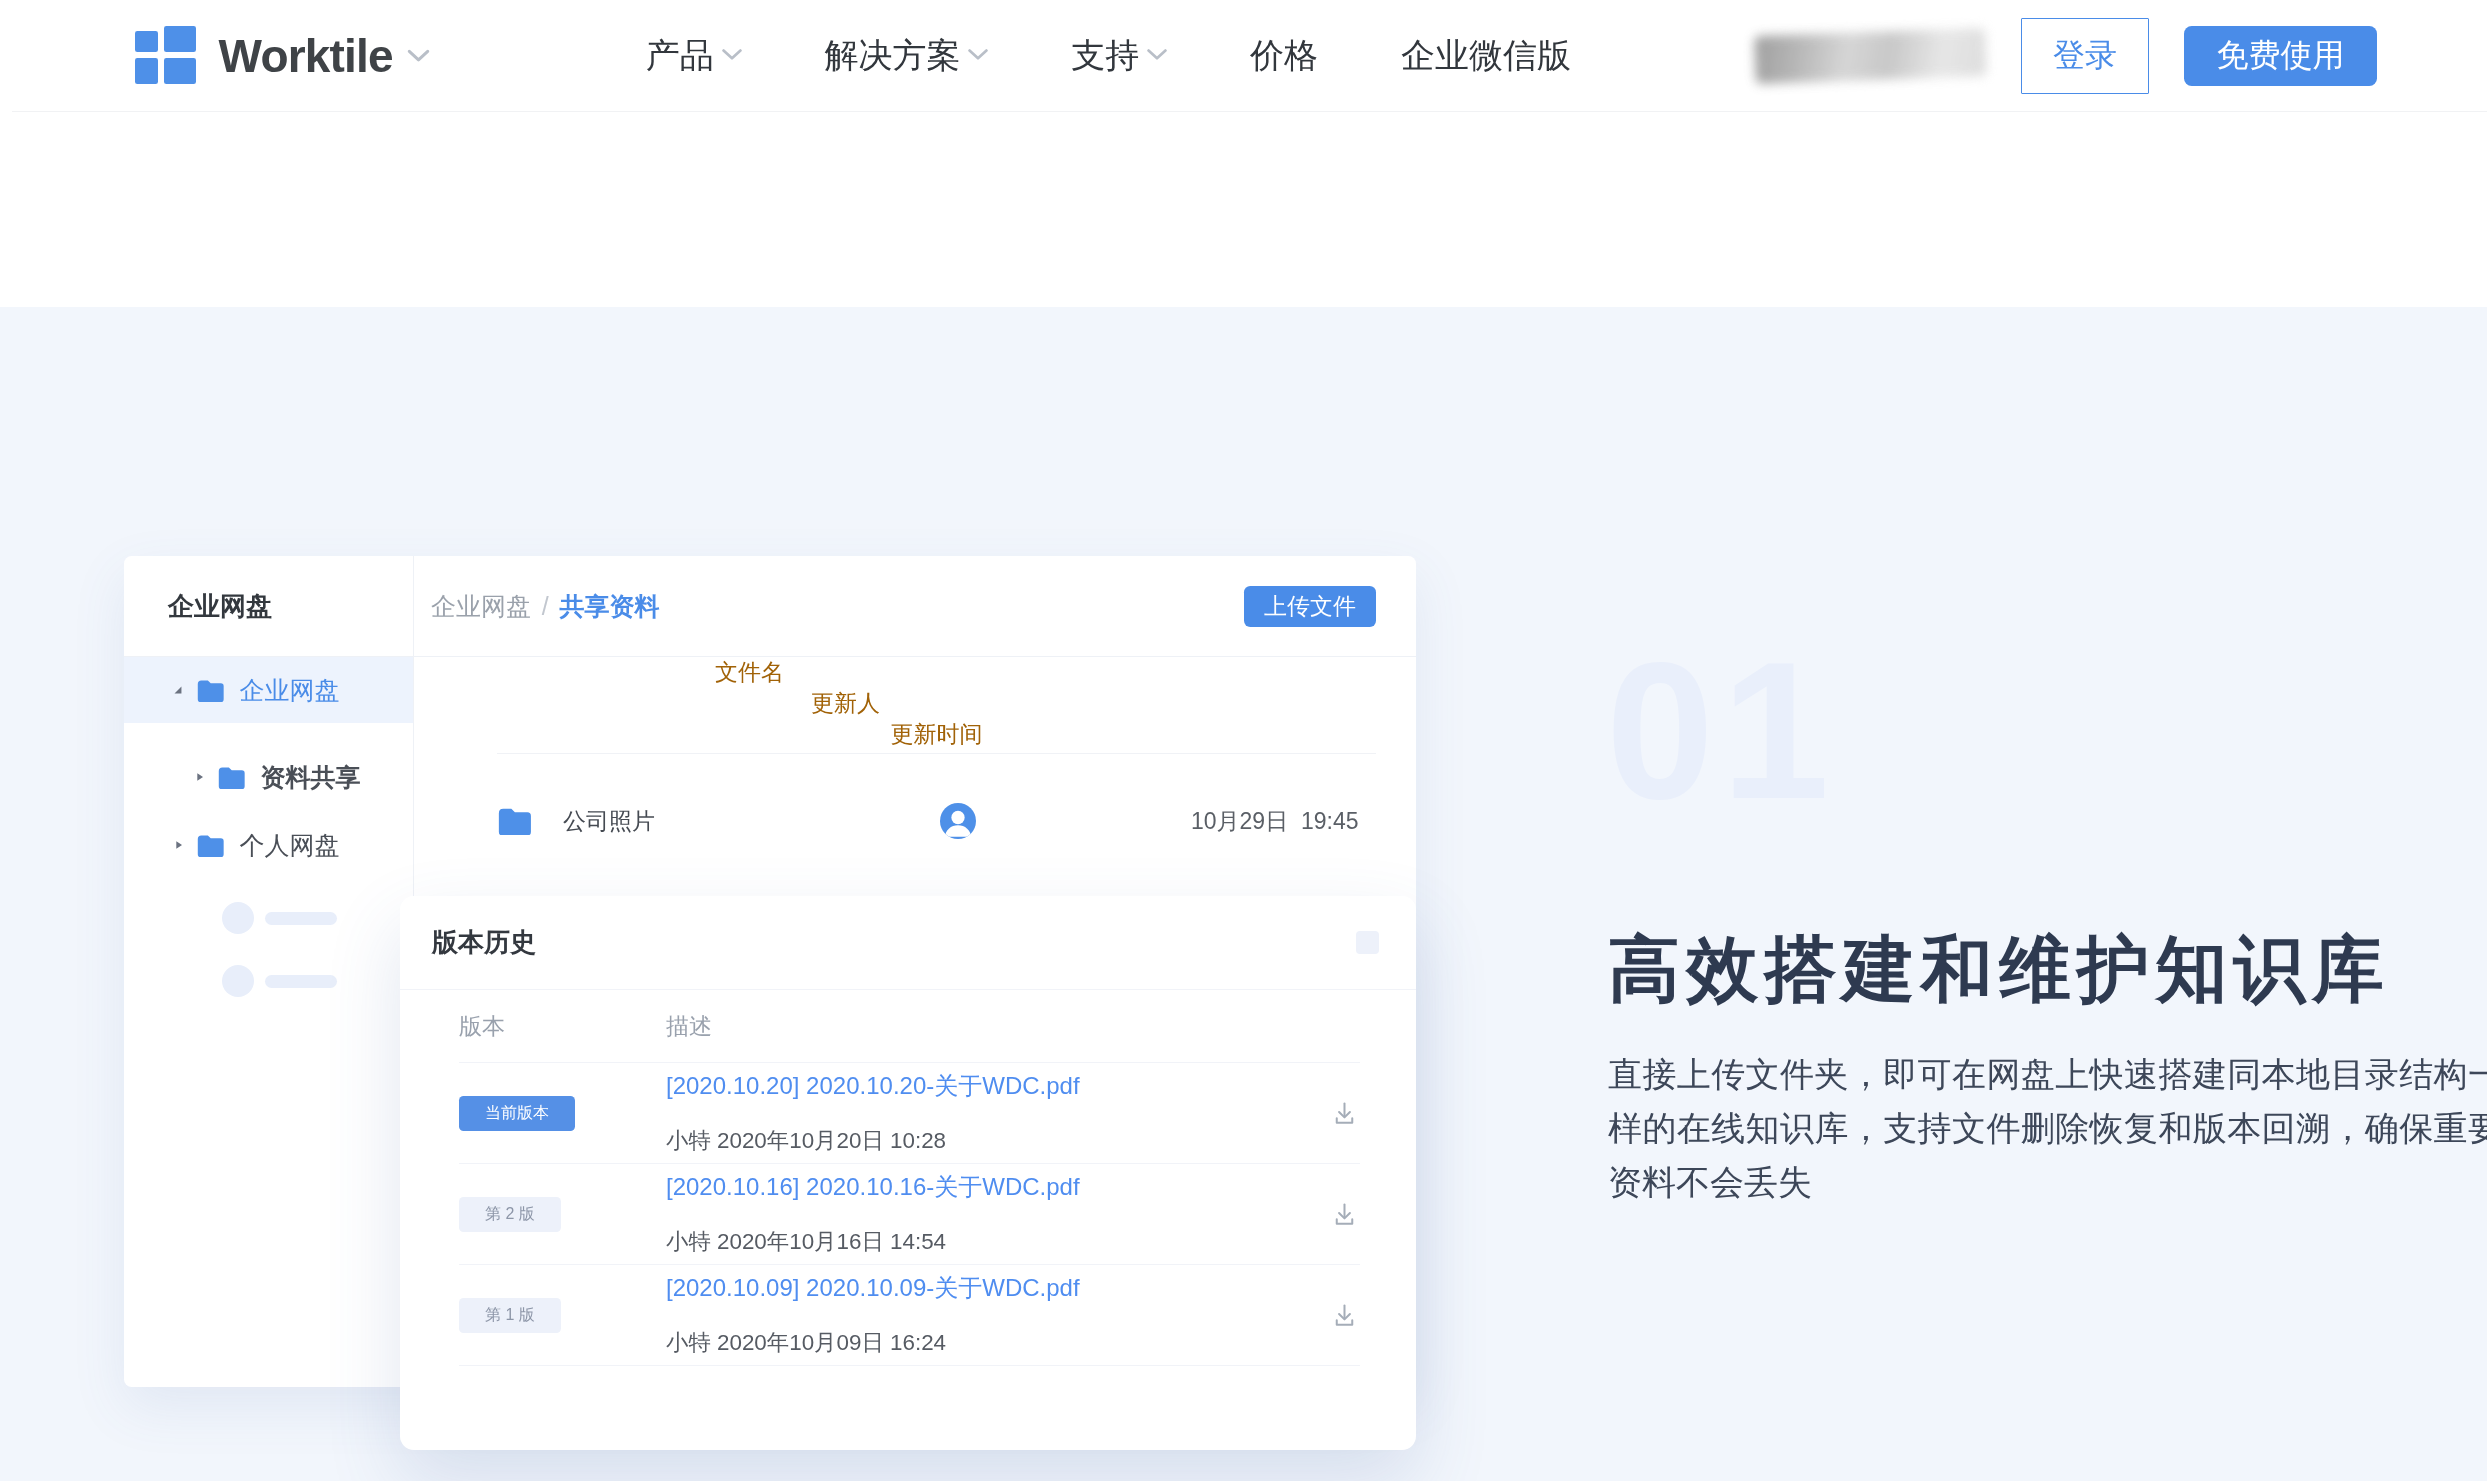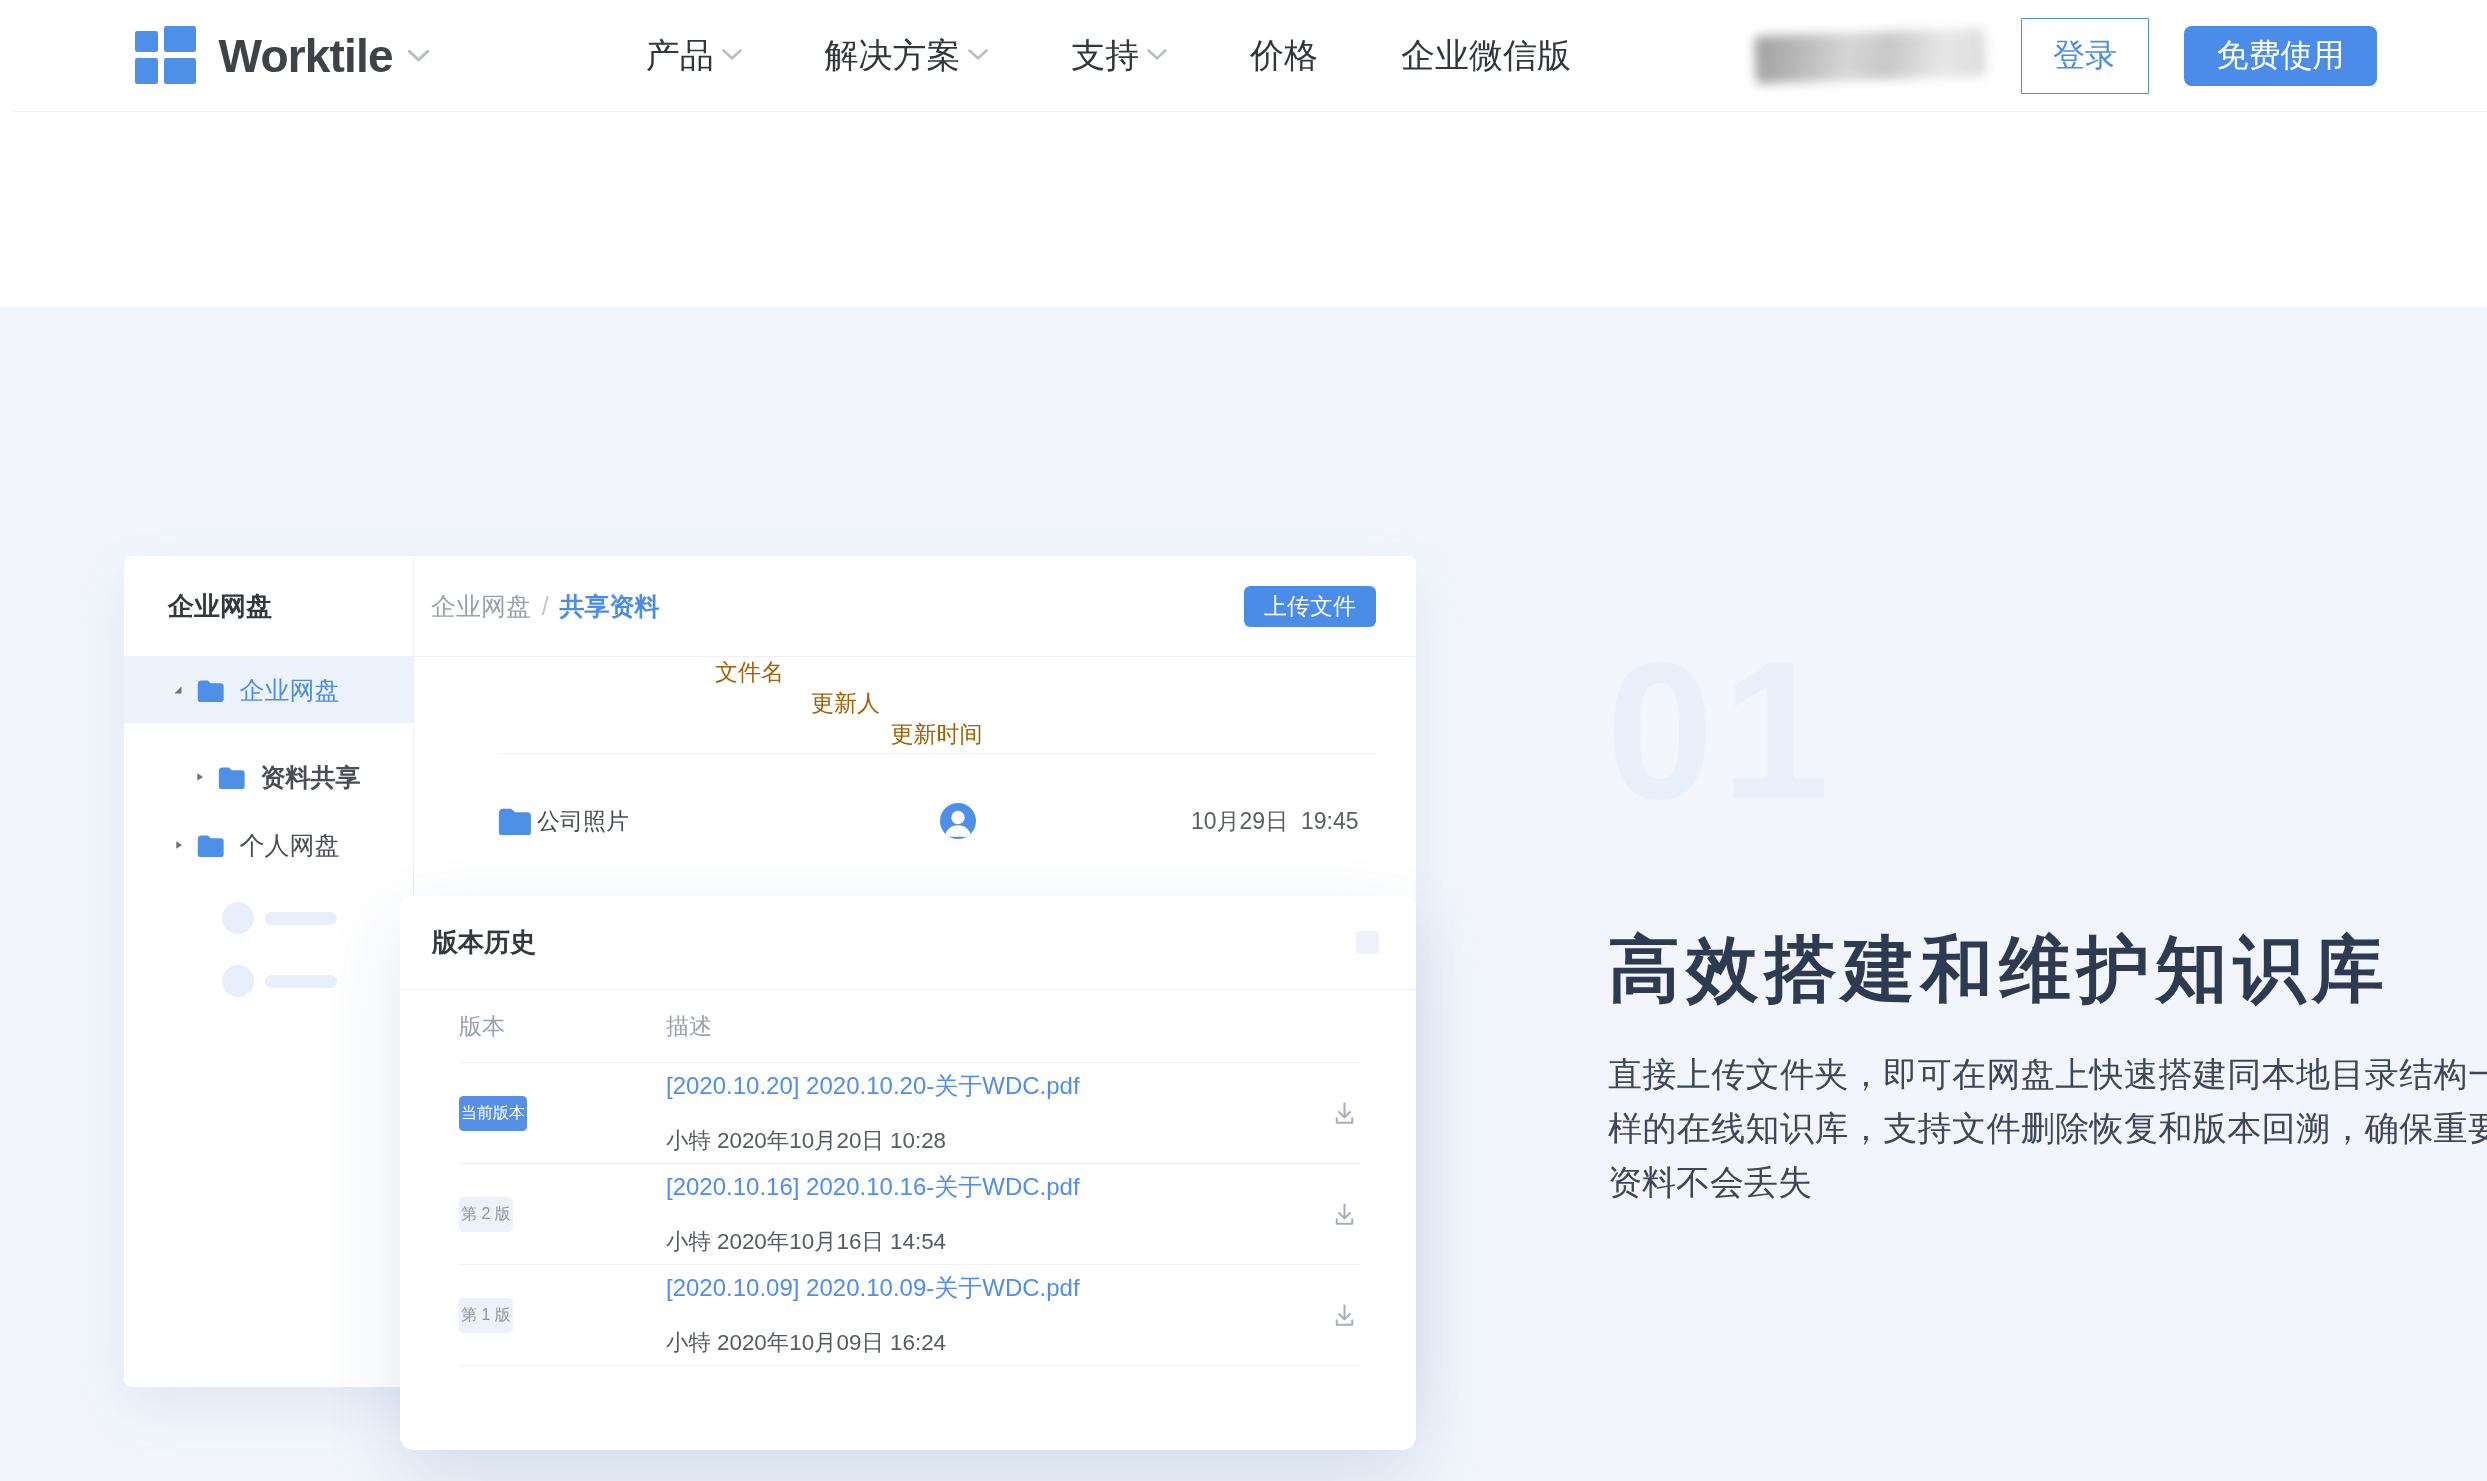--- a/index.html
+++ b/index.html
@@ -96,40 +96,40 @@
     color:#fff; font-size:23px; display:flex; align-items:center; justify-content:center; cursor:pointer;
     padding:0 20px;
   }
   .tbl { margin:0 40px 0 83px; }
   .tbl-head { height:97px; display:flex; align-items:center; border-bottom:0.8px solid #f0f2f6;
     font-size:23px; color:#a16207;flex-direction:column; }
   .col-name { width:443px; flex:none; }
   .col-user { width:251px; flex:none; }
   .col-time { flex:1; white-space:pre; }
   .file-row { height:134px; display:flex; align-items:center; font-size:23px; color:#454a52; cursor:pointer; }
-  .file-name { display:flex; align-items:center; gap:6px;text-align:center; }
+  .file-name { display:flex; align-items:center; gap:32px;text-align:center; }
   .file-row .col-time { color:#5a5f66; }
 
   
   .modal {
     position:absolute; left:400px; top:896px; width:1016px; height:554px; background:#fff;
     border-radius:14px; box-shadow:0 32px 74px rgba(70,100,160,.16); z-index:20;
   }
   .modal-head { height:94px; display:flex; align-items:center; padding:0 37px 0 32px;
     border-bottom:0.8px solid #f1f3f8; }
   .modal-title { font-size:26px; font-weight:600; color:#33383f; }
   .modal-corner { margin-left:auto; width:23px; height:23px; border-radius:3.9px; background:#edf1fa; cursor:pointer; }
   .modal-body { padding:0 56px 0 59px; }
   .vt-head { height:73px; display:flex; align-items:center; font-size:23px; color:#99a1ad;
     border-bottom:0.8px solid #f1f3f8; }
   .vcol-badge { width:207px; flex:none; }
   .vcol-desc { flex:1; min-width:0; }
   .v-row { height:101px; display:flex; align-items:center; border-bottom:0.8px solid #f1f3f8; }
   .badge { display:inline-flex; align-items:center; justify-content:center; border-radius:4.6px;
-    font-size:16px; padding:7px 2px; white-space:nowrap; }
+    font-size:16px; padding:7px 26px; white-space:nowrap; }
   .badge.current { background:#5590e6; color:#fff; }
   .badge.old { background:#edf1fa; color:#8d96a8; }
   .v-desc { display:flex; flex-direction:column; gap:23px; }
   .v-link { font-size:24px; color:#4f8df0; cursor:pointer; white-space:nowrap; }
   .v-meta { font-size:22.4px; color:#565b63; }
   .v-dl { margin-left:auto; cursor:pointer; display:flex; }
 
   svg { display:block; }
 </style>
 </head>

